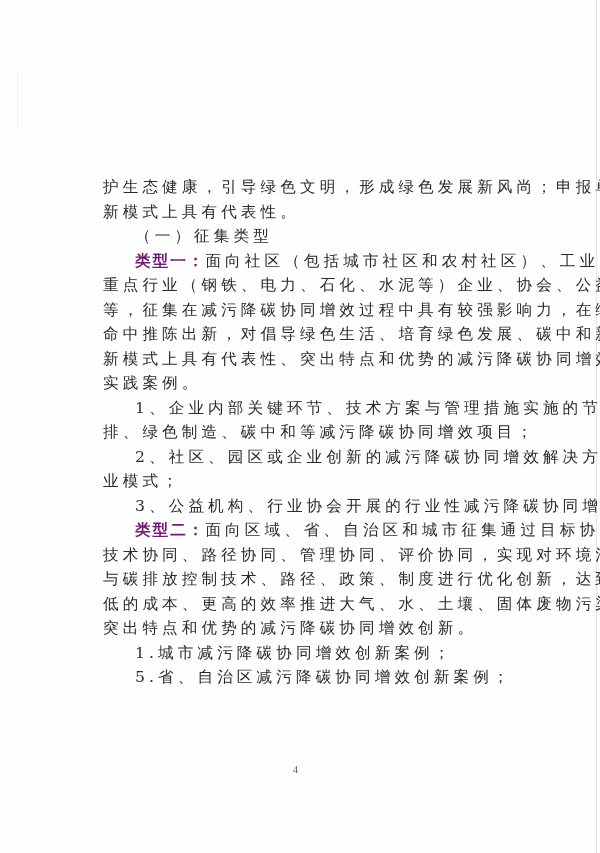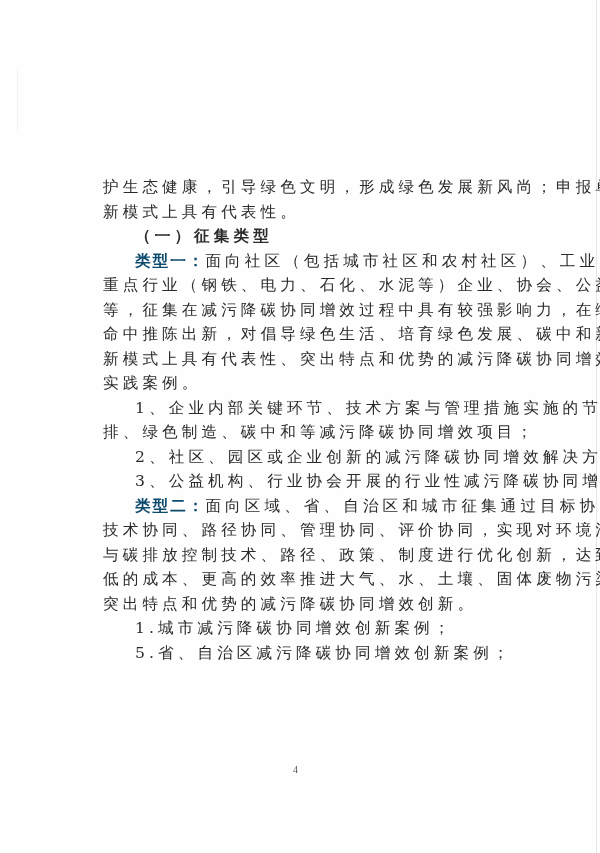--- a/index.html
+++ b/index.html
@@ -41,22 +41,22 @@
     }
     .line {
       height: 24.5px;
       line-height: 24.5px;
       font-size: 15.6px;
       white-space: nowrap;
       letter-spacing: 4.1px;
       color: #2b2b2b;
     }
     .indent { padding-left: 32px; }
-    .indent-heading { padding-left: 32px; font-weight: bold; }
-    .bold { font-weight: bold; color: #0c4a6e; letter-spacing: 2px; }
+    .indent-heading { padding-left: 32px; }
+    .bold { font-weight: bold; color: #701a75; letter-spacing: 2px; }
     .page-number {
       position: absolute;
       left: 293px;
       top: 764px;
       font-size: 10px;
       color: #555;
       font-family: "Liberation Serif", serif;
     }
   </style>
 </head>
@@ -75,20 +75,21 @@
     <div class="line indent"><span class="bold">类型一：</span><span>面向社区（包括城市社区和农村社区）、工业园区、</span></div>
     <div class="line">重点行业（钢铁、电力、石化、水泥等）企业、协会、公益机构</div>
     <div class="line">等，征集在减污降碳协同增效过程中具有较强影响力，在绿色革</div>
     <div class="line">命中推陈出新，对倡导绿色生活、培育绿色发展、碳中和新业态、</div>
     <div class="line">新模式上具有代表性、突出特点和优势的减污降碳协同增效创新</div>
     <div class="line">实践案例。</div>
 
     <div class="line indent">1、企业内部关键环节、技术方案与管理措施实施的节能减</div>
     <div class="line">排、绿色制造、碳中和等减污降碳协同增效项目；</div>
     <div class="line indent">2、社区、园区或企业创新的减污降碳协同增效解决方案/商</div>
+    <div class="line">业模式；</div>
     <div class="line indent">3、公益机构、行业协会开展的行业性减污降碳协同增效引</div>
 
     <div class="line indent"><span class="bold">类型二：</span><span>面向区域、省、自治区和城市征集通过目标协同、</span></div>
     <div class="line">技术协同、路径协同、管理协同、评价协同，实现对环境污染物</div>
     <div class="line">与碳排放控制技术、路径、政策、制度进行优化创新，达到以较</div>
     <div class="line">低的成本、更高的效率推进大气、水、土壤、固体废物污染物与</div>
     <div class="line">突出特点和优势的减污降碳协同增效创新。</div>
 
     <div class="line indent">1.城市减污降碳协同增效创新案例；</div>
     <div class="line indent">5.省、自治区减污降碳协同增效创新案例；</div>

